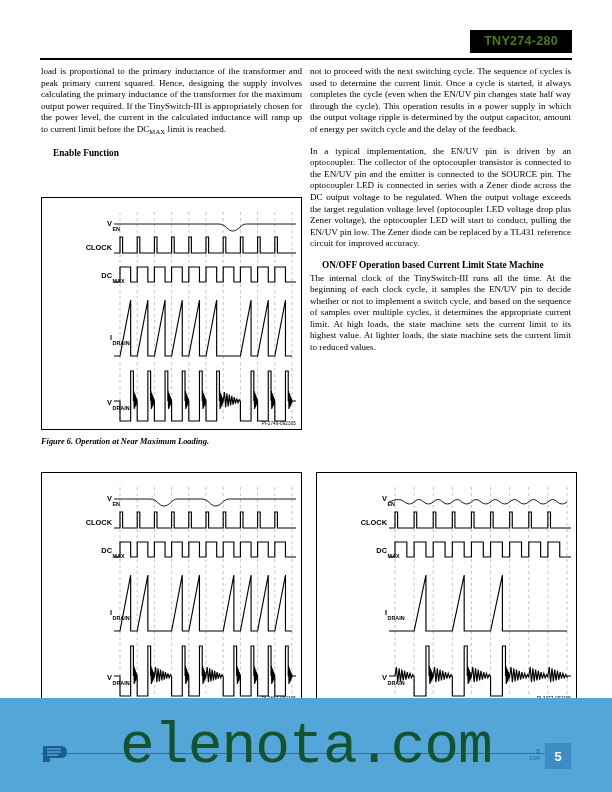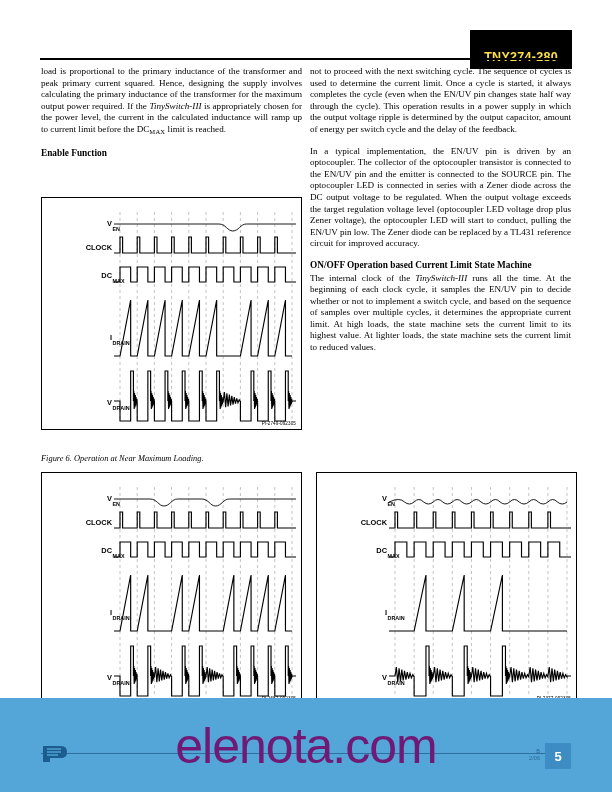--- a/index.html
+++ b/index.html
@@ -4,53 +4,53 @@
 <style>
   html,body{margin:0;padding:0;}
   body{
     width:612px;height:792px;background:#ffffff;position:relative;
     font-family:"Liberation Serif",serif;overflow:hidden;
   }
   .page{position:absolute;inset:0;}
 
   
   .hdr-box{
-    position:absolute;right:40px;top:30px;background:#000;color:#fde047;
+    position:absolute;right:40px;top:30px;background:#000;color:#4d7c0f;
     font-family:"Liberation Sans",sans-serif;font-weight:bold;font-size:12.5px;
-    padding:20px 14px 5px 14px;letter-spacing:.3px;
+    padding:4px 14px 5px 14px;letter-spacing:.3px;
   }
   .hdr-rule{
     position:absolute;left:40px;right:40px;top:58px;height:2px;background:#000;
   }
 
   
   .col{position:absolute;width:261px;top:66px;}
   .col.left{left:41px;}
   .col.right{left:310px;}
   .col p{
     margin:0 0 10px 0;font-size:9.1px;line-height:11.6px;text-align:justify;
     color:#000;
   }
   .col h3{
-    margin:0 0 1px 0;font-size:9.3px;line-height:11.6px;font-weight:bold;color:#000;
-  }
-  .it{font-style:italic;}
+    margin:0 0 1px 12px;font-size:9.3px;line-height:11.6px;font-weight:bold;color:#000;
+  }
+  .it{}
   .sub{font-size:6.6px;vertical-align:-2px;letter-spacing:.2px;}
 
   
   .fig{position:absolute;}
   .fig .frame{
     border:1px solid #000;background:#fff;position:relative;box-sizing:border-box;
   }
   .fig .pid{
     position:absolute;right:5px;bottom:3px;font-family:"Liberation Sans",sans-serif;
     font-size:4.6px;color:#000;letter-spacing:.1px;
   }
   .cap{
-    font-style:italic;font-size:8.4px;color:#000;margin-top:24px;white-space:nowrap;
+    font-style:italic;font-size:8.4px;color:#000;margin-top:7px;white-space:nowrap;font-weight:bold;
   }
   .fig6{left:41px;top:197px;width:261px;}
   .fig7{left:41px;top:472px;width:261px;}
   .fig8{left:316px;top:472px;width:261px;}
   .f6frame{width:261px;height:233px;}
   .f78frame{width:261px;height:233px;}
 
   svg{display:block;}
   .wf{fill:none;stroke:#000;stroke-width:1.15;stroke-linejoin:miter;stroke-linecap:butt;}
   .wf-thin{fill:none;stroke:#000;stroke-width:.9;}
@@ -73,21 +73,21 @@
   .rev{
     position:absolute;right:72px;top:748px;text-align:right;
     font-family:"Liberation Sans",sans-serif;font-size:5.6px;line-height:7px;color:#2b6b96;
   }
   .logo{position:absolute;left:41px;top:742px;}
 
   
   .wm{
     position:absolute;left:0;right:0;top:700px;height:92px;
     display:flex;align-items:center;justify-content:center;
-    font-family:Liberation Sans, sans-serif;font-size:50px;color:#701a75;
+    font-family:Liberation Mono, monospace;font-size:58px;color:#14532d;
     letter-spacing:-1px;pointer-events:none;
   }
 </style>
 </head>
 <body>
 
 <div class="page">
 
   <div class="hdr-box">TNY274-280</div>
   <div class="hdr-rule"></div>

